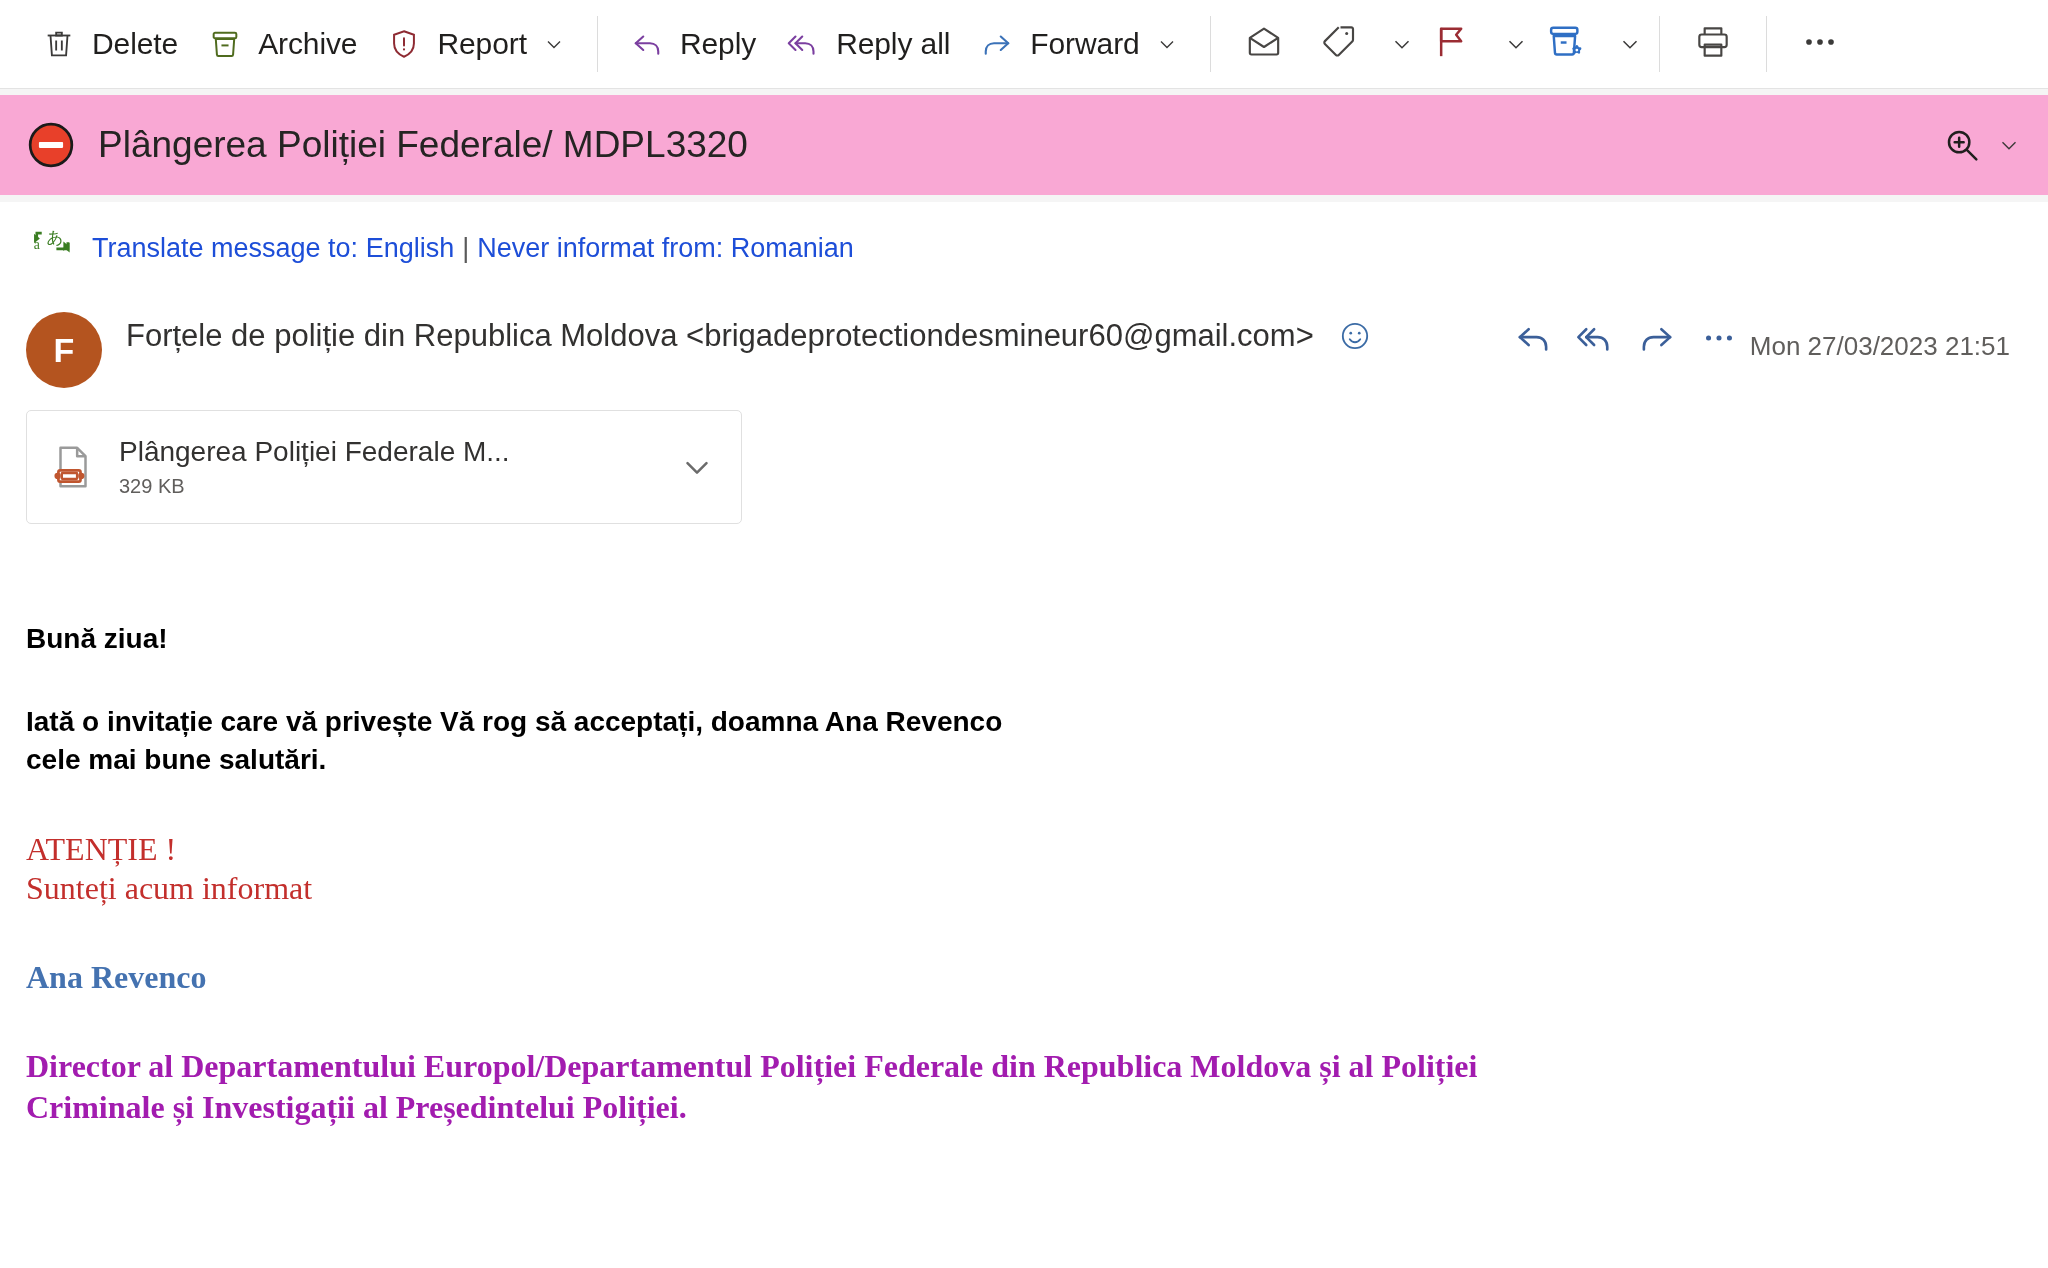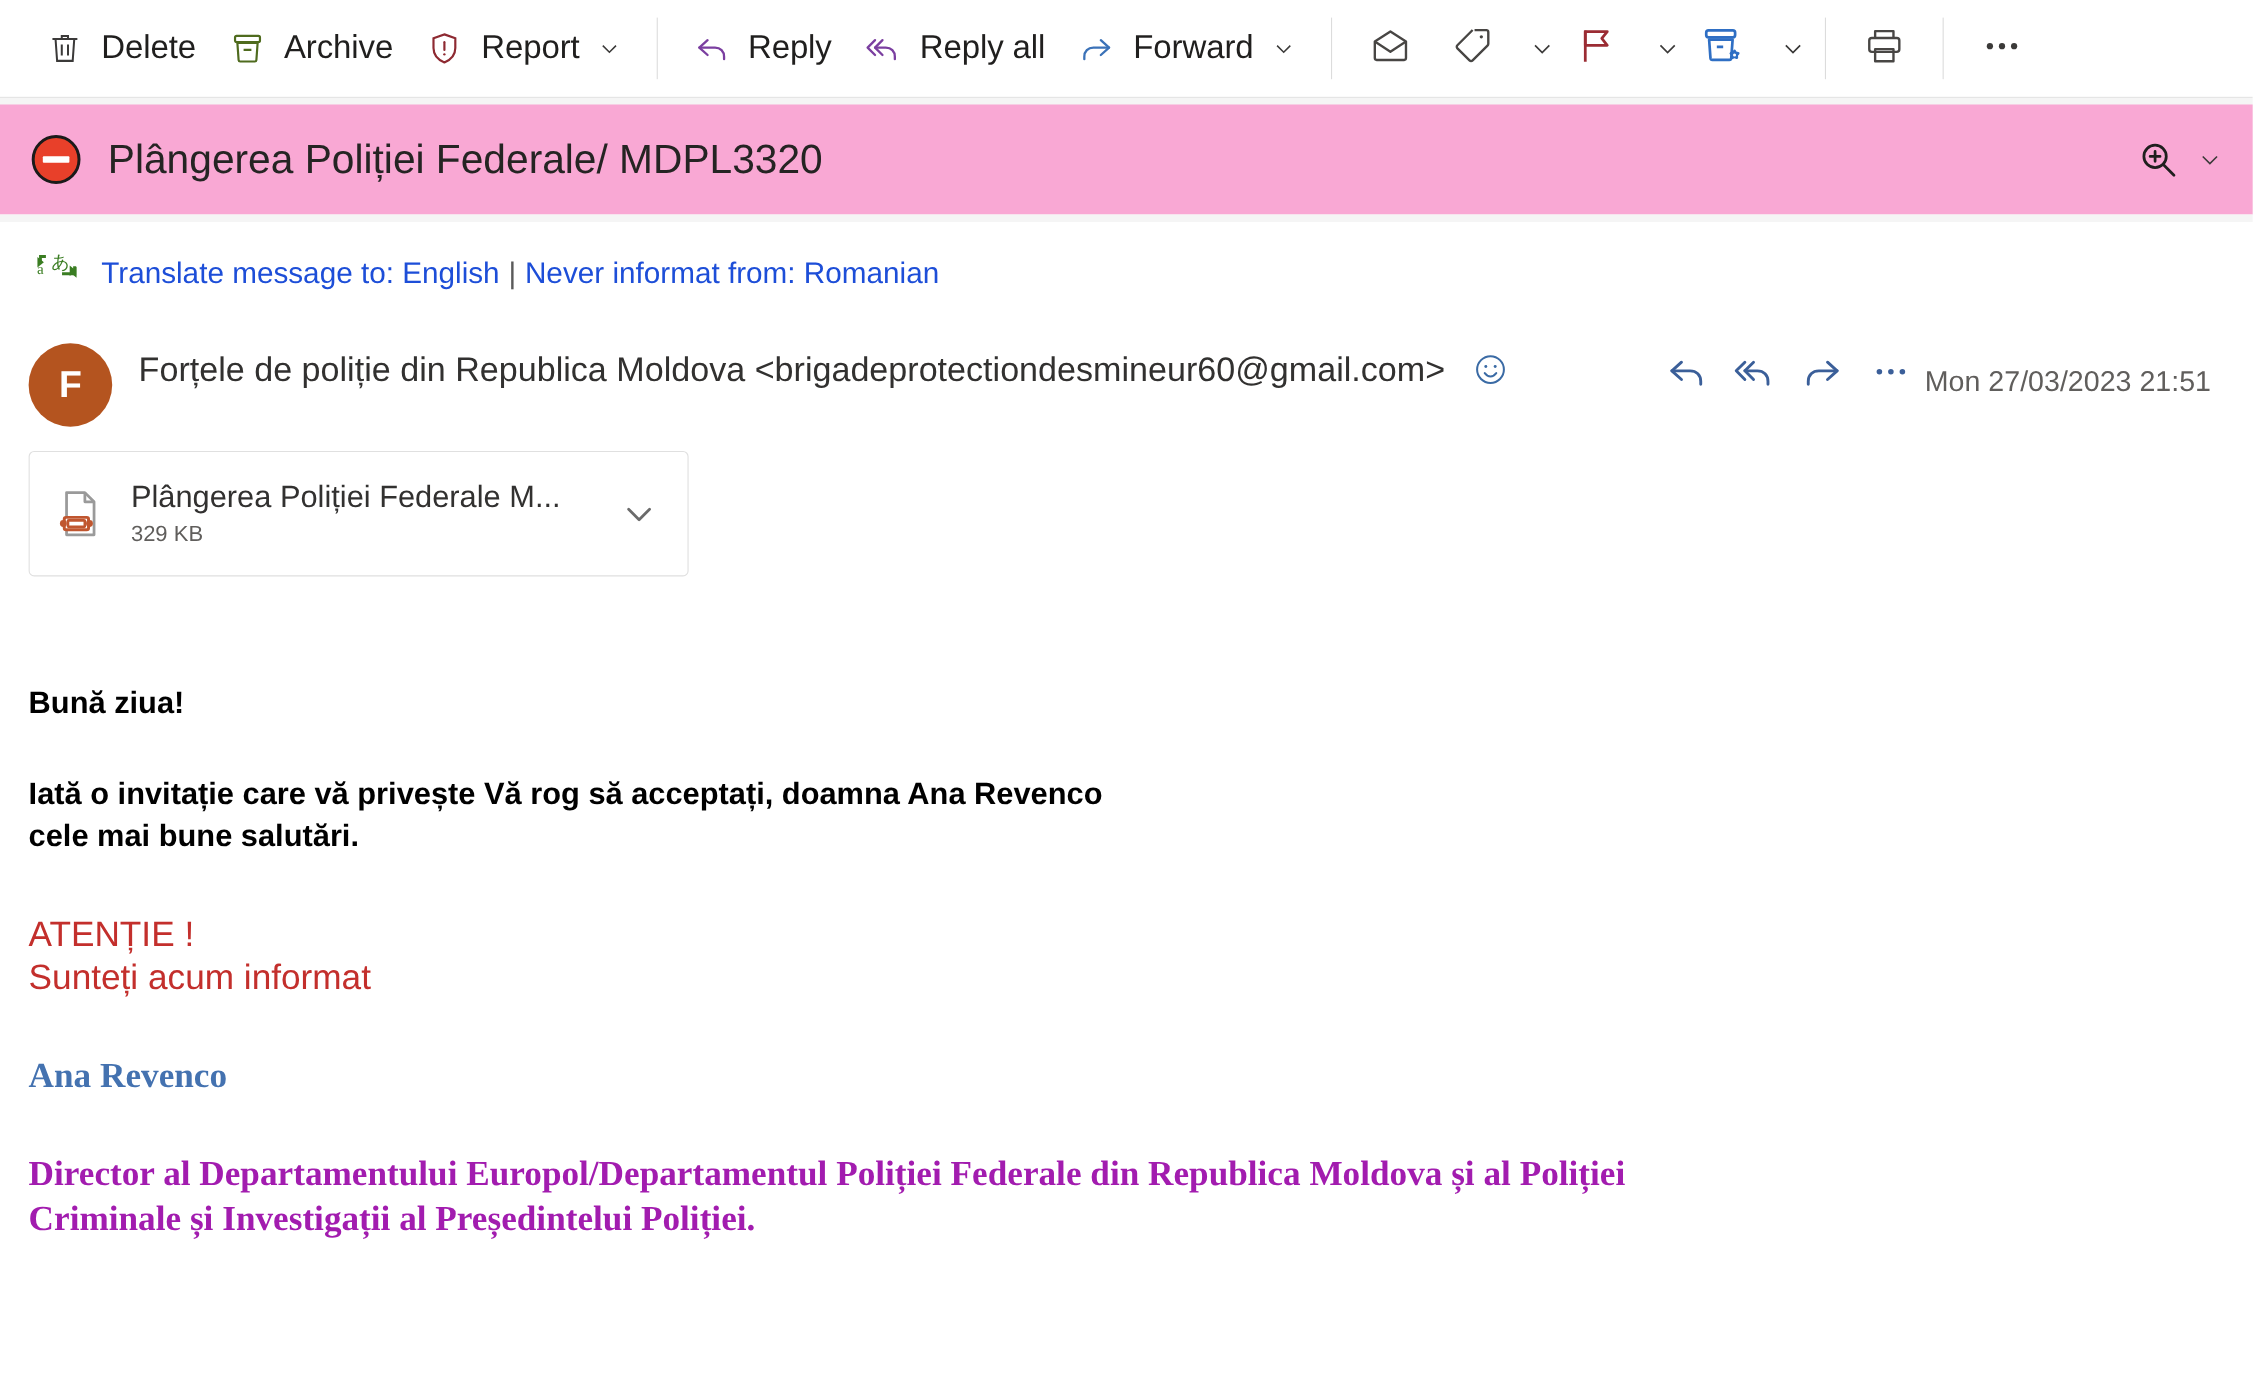--- a/index.html
+++ b/index.html
@@ -108,21 +108,21 @@
   #sender-name { font-size: 31px; color: #323130; white-space: nowrap; }
   #smiley { margin-left: 24px; display: flex; align-items: center; cursor: pointer; }
   #sender-right { flex: 0 0 auto; display: flex; flex-direction: row; align-items: flex-end; padding-top: 6px; }
   #sender-actions { display: flex; align-items: center; }
   #sender-actions .act { width: 62px; height: 48px; display: flex; align-items: center; justify-content: center; cursor: pointer; }
   #timestamp { font-size: 26px; color: #605e5c; margin-top: 12px; padding-right: 12px; }
 
   
   #attach-row { padding-top: 22px; }
   #attach-card {
-    width: 600px;
+    width: 716px;
     height: 114px;
     border: 1px solid #e0e0e0;
     border-radius: 5px;
     background: #ffffff;
     display: flex;
     align-items: center;
     padding: 0 14px 0 20px;
     cursor: pointer;
   }
   #attach-icon { flex: 0 0 52px; display: flex; align-items: center; justify-content: center; }
@@ -136,21 +136,21 @@
   .p-bold {
     font-family: "Liberation Sans", sans-serif;
     font-weight: bold;
     font-size: 28px;
     color: #000000;
     line-height: 1.38;
   }
   .gap-1 { height: 44px; }
   .gap-2 { height: 50px; }
   .p-red {
-    font-family: Liberation Sans, sans-serif;
+    font-family: Liberation Serif, serif;
     font-size: 32px;
     color: #c32f2c;
     line-height: 1.22;
   }
   .p-blue-name {
     font-family: "Liberation Serif", serif;
     font-weight: bold;
     font-size: 32px;
     color: #4472b0;
     line-height: 1.2;

